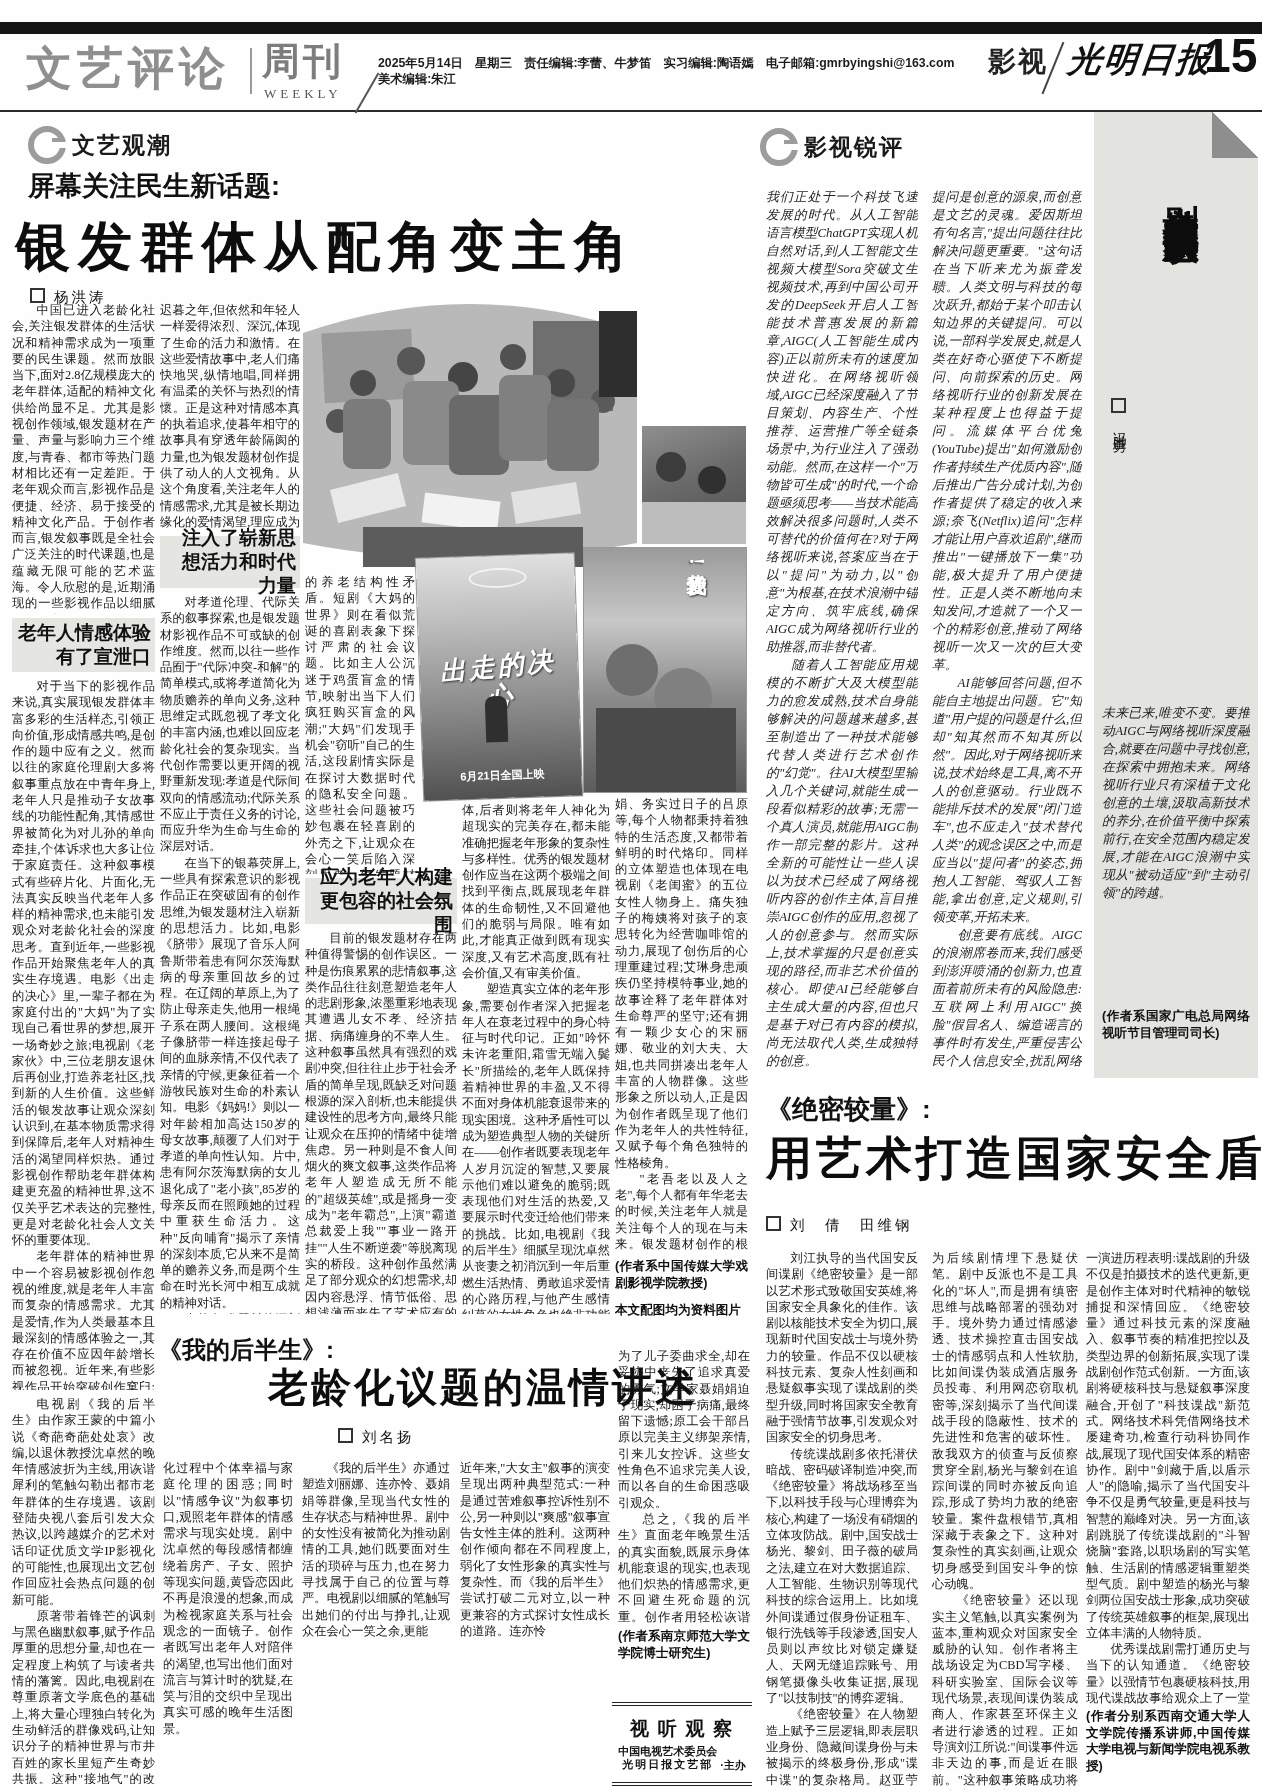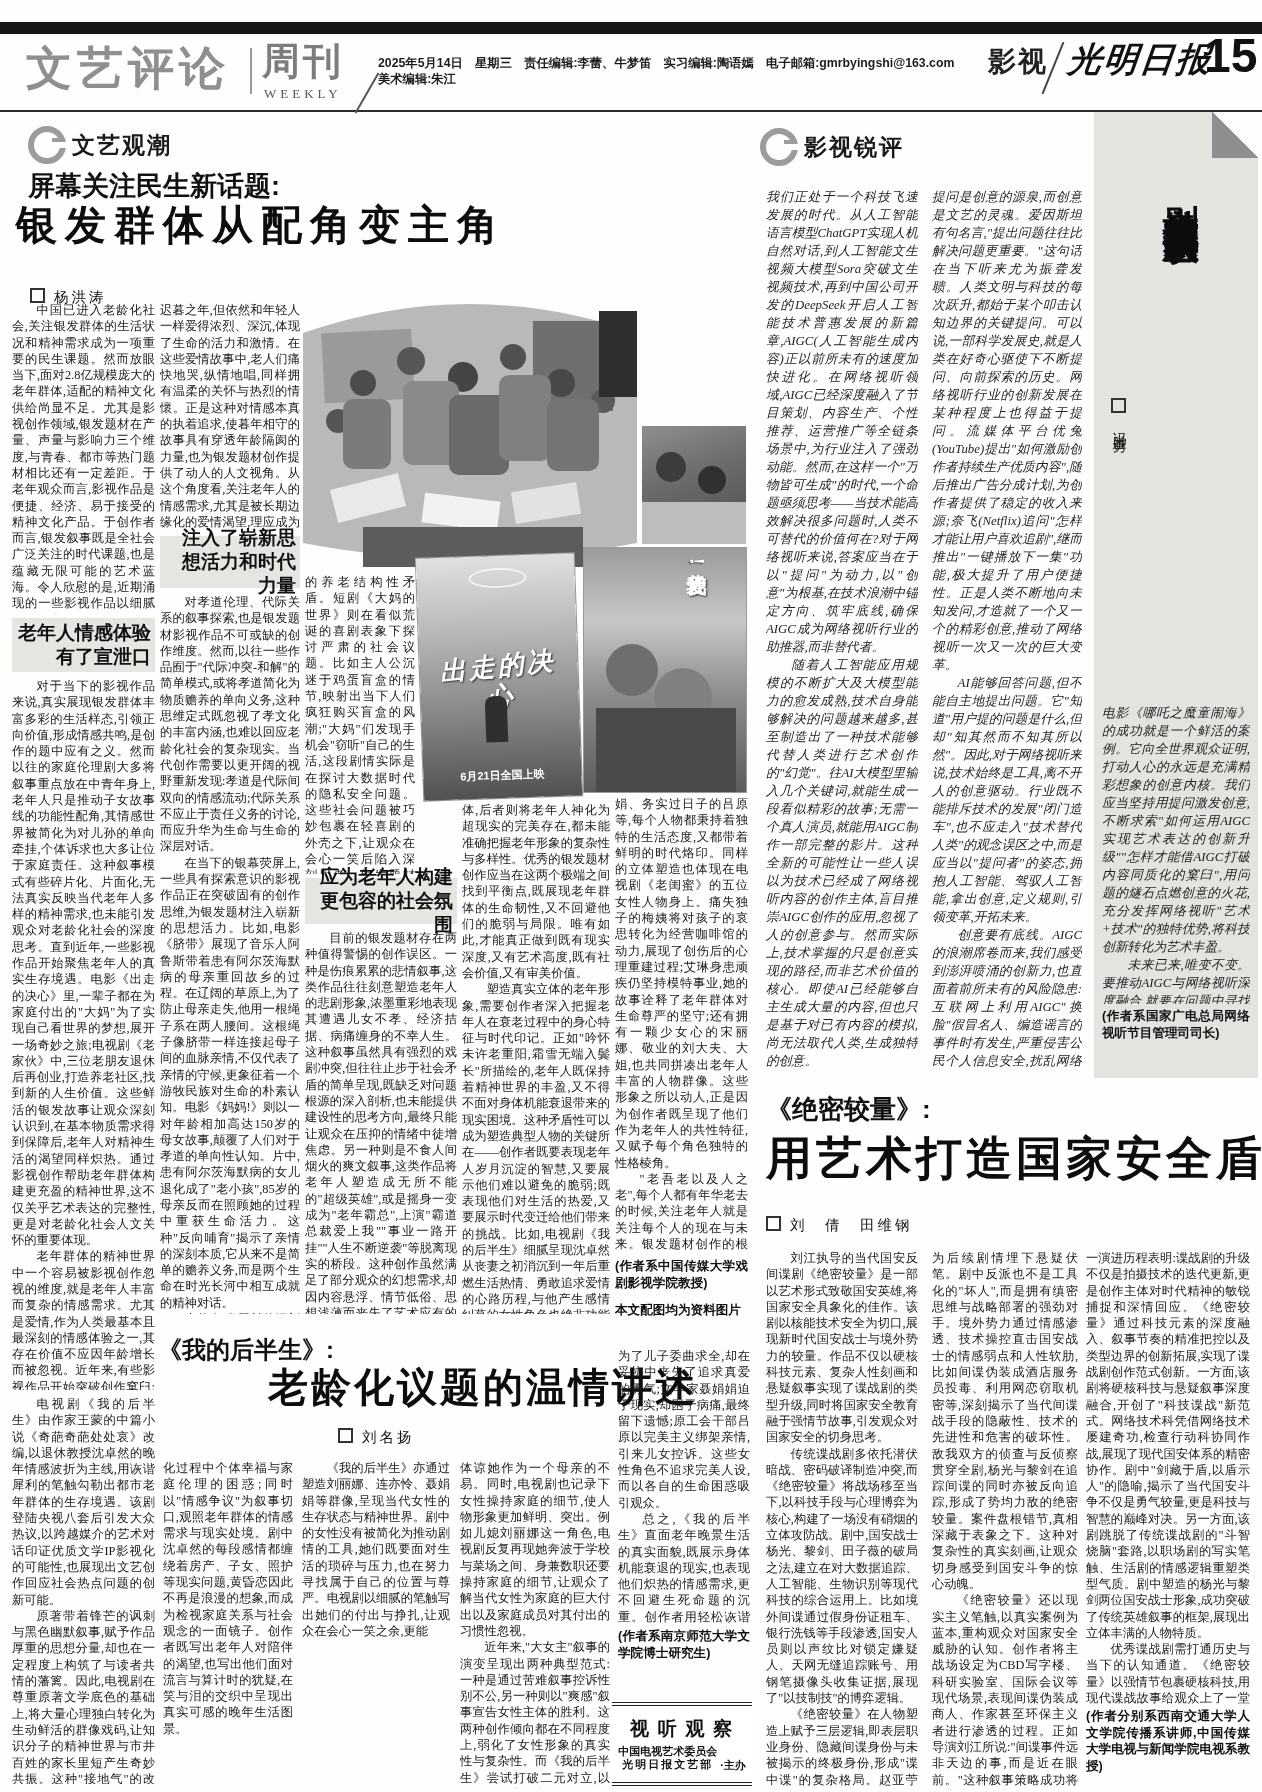--- a/index.html
+++ b/index.html
@@ -36,21 +36,21 @@
 <div class="abs" style="left:1052px;top:40px;width:2px;height:56px;background:#444;transform:rotate(22deg);"></div>
 <div class="abs" style="left:1068px;top:40px;font:bold italic 34px/40px 'Liberation Serif',serif;color:#111;letter-spacing:2px;transform:skewX(-6deg);">光明日报</div>
 <div class="abs" style="left:1204px;top:30px;font:bold 48px/52px 'Liberation Sans',sans-serif;color:#111;">15</div>
 <div class="abs" style="left:0;top:110px;width:1262px;height:2px;background:#2b2b2b;"></div>
 <div class="abs" style="left:366px;top:70px;width:2px;height:46px;background:#555;transform:rotate(30deg);"></div>
 
 <span class="glogo" style="left:28px;top:126px;"></span>
 <div class="seclabel" style="left:72px;top:132px;">文艺观潮</div>
 
 <div class="kick" style="left:28px;top:168px;font-size:27px;">屏幕关注民生新话题:</div>
-<div class="hl" style="left:16px;top:198px;font-size:41px;letter-spacing:8px;">银发群体从配角变主角</div>
+<div class="hl" style="left:16px;top:211px;font-size:54px;letter-spacing:8px;">银发群体从配角变主角</div>
 <div class="byline" style="left:30px;top:288px;">
   <span class="bsq"></span><span>杨洪涛</span>
 </div>
 
 <div class="col" style="left:12px;top:302px;width:143px;height:312px;">
     <p>中国已进入老龄化社会,关注银发群体的生活状况和精神需求成为一项重要的民生课题。然而放眼当下,面对2.8亿规模庞大的老年群体,适配的精神文化供给尚显不足。尤其是影视创作领域,银发题材在产量、声量与影响力三个维度,与青春、都市等热门题材相比还有一定差距。于老年观众而言,影视作品是便捷、经济、易于接受的精神文化产品。于创作者而言,银发叙事既是全社会广泛关注的时代课题,也是蕴藏无限可能的艺术蓝海。令人欣慰的是,近期涌现的一些影视作品以细腻笔触描摹人生的暮年图景,观照银发群体的生活诉求,或可为银发题材创作提供兼具温度与深度的参照样本。</p>
   </div>
 <div class="sub" style="left:12px;top:618px;width:143px;height:54px;">老年人情感体验有了宣泄口</div>
 <div class="col" style="left:12px;top:678px;width:143px;height:712px;">
     <p>对于当下的影视作品来说,真实展现银发群体丰富多彩的生活样态,引领正向价值,形成情感共鸣,是创作的题中应有之义。然而以往的家庭伦理剧大多将叙事重点放在中青年身上,老年人只是推动子女故事线的功能性配角,其情感世界被简化为对儿孙的单向牵挂,个体诉求也大多让位于家庭责任。这种叙事模式有些碎片化、片面化,无法真实反映当代老年人多样的精神需求,也未能引发观众对老龄化社会的深度思考。直到近年,一些影视作品开始聚焦老年人的真实生存境遇。电影《出走的决心》里,一辈子都在为家庭付出的"大妈"为了实现自己看世界的梦想,展开一场奇妙之旅;电视剧《老家伙》中,三位老朋友退休后再创业,打造养老社区,找到新的人生价值。这些鲜活的银发故事让观众深刻认识到,在基本物质需求得到保障后,老年人对精神生活的渴望同样炽热。通过影视创作帮助老年群体构建更充盈的精神世界,这不仅关乎艺术表达的完整性,更是对老龄化社会人文关怀的重要体现。</p>
@@ -146,21 +146,20 @@
     <p>创意要有底线。AIGC的浪潮席卷而来,我们感受到澎湃喷涌的创新力,也直面着前所未有的风险隐患:互联网上利用AIGC"换脸"假冒名人、编造谣言的事件时有发生,严重侵害公民个人信息安全,扰乱网络空间生态秩序。不久前,国家网信办、工信部、公安部、广电总局联合发布《人工智能生成合成内容标识办法》,明确了相关服务主体的标识责任义务,为AIGC应用划定了红线,也为有效溯源和遏制虚假信息传播提供了抓手。</p>
   </div>
 
 <div class="abs" style="left:1094px;top:112px;width:164px;height:966px;background:#e3e3e0;"></div>
 <div class="abs" style="left:1212px;top:112px;width:46px;height:46px;background:linear-gradient(to bottom left,#fefefe 0 49%,#8e8e8e 50% 100%);"></div>
 <div class="abs" style="left:1158px;top:176px;height:530px;writing-mode:vertical-rl;font:bold 36px/46px 'Liberation Serif',serif;color:#0d0d0d;letter-spacing:2px;">别走入技术替代人类创意的误区</div>
 <div class="abs" style="left:1110px;top:398px;writing-mode:vertical-rl;font:14px/18px 'Liberation Serif',serif;color:#111;letter-spacing:4px;">
   <span class="bsq" style="margin:0 0 8px 0;"></span><span>冯胜勇</span>
 </div>
 <div class="col kai cont" style="left:1102px;top:704px;width:148px;height:300px;">
-    <p>电影《哪吒之魔童闹海》的成功就是一个鲜活的案例。它向全世界观众证明,打动人心的永远是充满精彩想象的创意内核。我们应当坚持用提问激发创意,不断求索"如何运用AIGC实现艺术表达的创新升级""怎样才能借AIGC打破内容同质化的窠臼",用问题的燧石点燃创意的火花,充分发挥网络视听"艺术+技术"的独特优势,将科技创新转化为艺术丰盈。</p>
     <p>未来已来,唯变不变。要推动AIGC与网络视听深度融合,就要在问题中寻找创意,在探索中拥抱未来。网络视听行业只有深植于文化创意的土壤,汲取高新技术的养分,在价值平衡中探索前行,在安全范围内稳定发展,才能在AIGC浪潮中实现从"被动适应"到"主动引领"的跨越。</p>
   </div>
 <div class="note" style="left:1102px;top:1008px;width:148px;height:62px;">(作者系国家广电总局网络视听节目管理司司长)</div>
 
 <div class="kick" style="left:766px;top:1092px;font-size:26px;">《绝密较量》:</div>
 <div class="hl" style="left:766px;top:1128px;font-size:46px;letter-spacing:4px;">用艺术打造国家安全盾牌</div>
 <div class="byline" style="left:766px;top:1216px;">
   <span class="bsq"></span><span>刘　倩　田维钢</span>
 </div>
 <div class="col" style="left:766px;top:1250px;width:152px;height:540px;">
@@ -187,21 +186,20 @@
     <p>电视剧《我的后半生》由作家王蒙的中篇小说《奇葩奇葩处处哀》改编,以退休教授沈卓然的晚年情感波折为主线,用诙谐犀利的笔触勾勒出都市老年群体的生存境遇。该剧登陆央视八套后引发大众热议,以跨越媒介的艺术对话印证优质文学IP影视化的可能性,也展现出文艺创作回应社会热点问题的创新可能。</p>
     <p>原著带着锋芒的讽刺与黑色幽默叙事,赋予作品厚重的思想分量,却也在一定程度上构筑了与读者共情的藩篱。因此,电视剧在尊重原著文学底色的基础上,将大量心理独白转化为生动鲜活的群像戏码,让知识分子的精神世界与市井百姓的家长里短产生奇妙共振。这种"接地气"的改编并未削弱思想深度,反而让不同代际观众都找到了共鸣点。</p>
   </div>
 <div class="col cont" style="left:163px;top:1460px;width:130px;height:328px;">
     <p>化过程中个体幸福与家庭伦理的困惑;同时以"情感争议"为叙事切口,观照老年群体的情感需求与现实处境。剧中沈卓然的每段感情都缠绕着房产、子女、照护等现实问题,黄昏恋因此不再是浪漫的想象,而成为检视家庭关系与社会观念的一面镜子。创作者既写出老年人对陪伴的渴望,也写出他们面对流言与算计时的犹疑,在笑与泪的交织中呈现出真实可感的晚年生活图景。</p>
   </div>
 <div class="col" style="left:302px;top:1460px;width:148px;height:328px;">
     <p>《我的后半生》亦通过塑造刘丽娜、连亦怜、聂娟娟等群像,呈现当代女性的生存状态与精神世界。剧中的女性没有被简化为推动剧情的工具,她们既要面对生活的琐碎与压力,也在努力寻找属于自己的位置与尊严。电视剧以细腻的笔触写出她们的付出与挣扎,让观众在会心一笑之余,更能</p>
   </div>
 <div class="col cont" style="left:460px;top:1460px;width:150px;height:328px;">
-    <p>体谅她作为一个母亲的不易。同时,电视剧也记录下女性操持家庭的细节,使人物形象更加鲜明、突出。例如儿媳刘丽娜这一角色,电视剧反复再现她奔波于学校与菜场之间、身兼数职还要操持家庭的细节,让观众了解当代女性为家庭的巨大付出以及家庭成员对其付出的习惯性忽视。</p>
     <p>近年来,"大女主"叙事的演变呈现出两种典型范式:一种是通过苦难叙事控诉性别不公,另一种则以"爽感"叙事宣告女性主体的胜利。这两种创作倾向都在不同程度上,弱化了女性形象的真实性与复杂性。而《我的后半生》尝试打破二元对立,以一种更兼容的方式探讨女性成长的道路。连亦怜</p>
   </div>
 <div class="col cont" style="left:618px;top:1348px;width:132px;height:276px;">
     <p>为了儿子委曲求全,却在妥协中丧失了追求真爱的勇气;文学家聂娟娟迫于现实,却困于病痛,最终留下遗憾;原工会干部吕原以完美主义绑架亲情,引来儿女控诉。这些女性角色不追求完美人设,而以各自的生命困惑吸引观众。</p>
     <p>总之,《我的后半生》直面老年晚景生活的真实面貌,既展示身体机能衰退的现实,也表现他们炽热的情感需求,更不回避生死命题的沉重。创作者用轻松诙谐的叙事手法,将养老困境、代际关系等严肃话题转化为充满烟火气的日常片段,让关于暮年尊严、生命价值等问题的思考自然流淌,传达出积极、豁达、正面、向上的价值理念。</p>
   </div>
 <div class="note" style="left:618px;top:1628px;width:132px;height:64px;">(作者系南京师范大学文学院博士研究生)</div>
 
 <div class="stbox" style="left:612px;top:1702px;width:140px;height:84px;">
   <div style="text-align:center;font:bold 19px/24px 'Liberation Serif',serif;color:#111;letter-spacing:2px;">视 听 观 察</div>

